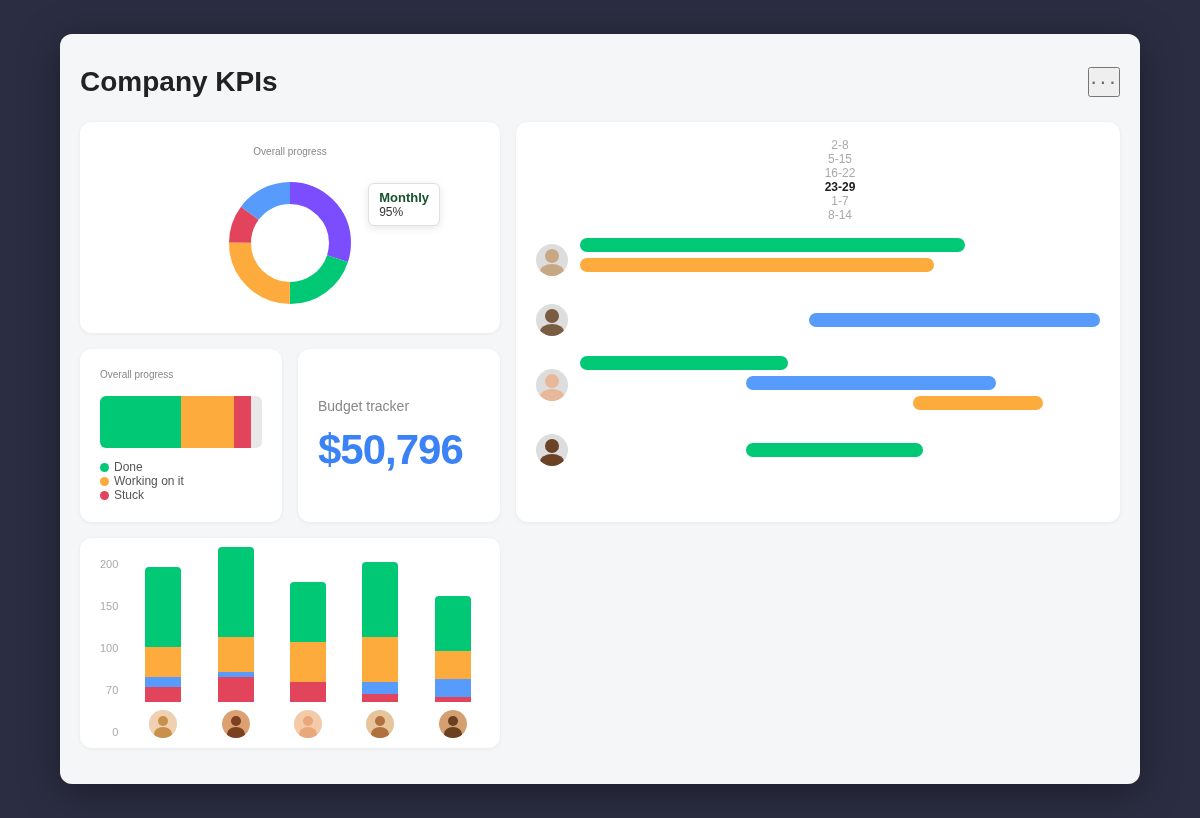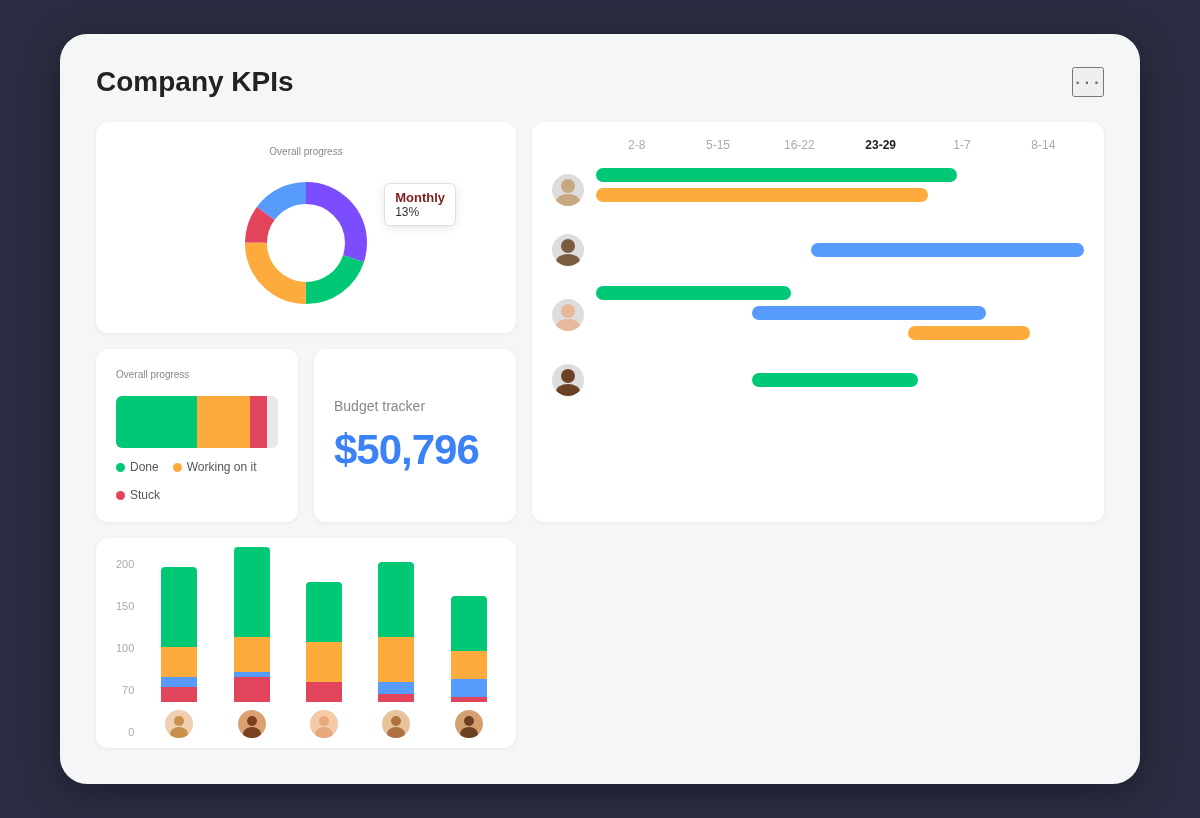--- a/index.html
+++ b/index.html
@@ -6,24 +6,24 @@
     body {
       background: #2b2d42;
       display: flex;
       align-items: center;
       justify-content: center;
       min-height: 100vh;
       font-family: -apple-system, BlinkMacSystemFont, 'Segoe UI', sans-serif;
     }
     .dashboard-frame {
       background: #f5f6f8;
-      border-radius: 27px;
+      border-radius: 12px;
       width: 1080px;
       min-height: 740px;
-      padding: 32px 36px 36px;
+      padding: 32px 20px 36px;
       position: relative;
       box-shadow: 0 8px 40px rgba(0,0,0,0.35);
     }
     .header {
       display: flex;
       justify-content: space-between;
       align-items: center;
       margin-bottom: 24px;
     }
     .header-title {
@@ -75,21 +75,21 @@
       border: 1px solid #e0e0e0;
       border-radius: 6px;
       padding: 6px 10px;
       font-size: 12px;
       box-shadow: 0 2px 8px rgba(0,0,0,0.1);
       z-index: 10;
       white-space: nowrap;
     }
     .donut-tooltip-label {
       font-weight: 700;
-      color: #7f1d1d;
+      color: #14532d;
       font-size: 13px;
     }
     .donut-tooltip-val {
       color: #333;
       font-size: 12px;
     }
     
     .bar-card {
       padding: 20px 20px 10px;
       text-align: right;
@@ -145,20 +145,21 @@
     
     .gantt-card {
       grid-row: 1 / 3;
       grid-column: 2;
       padding: 16px 20px;
     }
     .gantt-header {
       display: flex;
       margin-bottom: 12px;
       padding-left: 44px;
+      flex-direction: column;
     }
     .gantt-col-label {
       flex: 1;
       text-align: center;
       font-size: 12px;
       color: #aaa;
     }
     .gantt-col-label.active {
       font-weight: 700;
       color: #222;
@@ -206,23 +207,23 @@
       border-radius: 6px;
       overflow: hidden;
       display: flex;
       margin-top: 16px;
     }
     .progress-seg {
       height: 100%;
     }
     .legend {
       display: flex;
-      gap: 14px;
       margin-top: 12px;
       flex-wrap: wrap;
+      flex-direction: column;
     }
     .legend-item {
       display: flex;
       align-items: center;
       gap: 5px;
       font-size: 12px;
       color: #555;
     }
     .legend-dot {
       width: 9px;
@@ -274,21 +275,21 @@
 
           <circle cx="70" cy="70" r="50" fill="none" stroke="#fdab3d" stroke-width="22" stroke-dasharray="78.54 314.16" stroke-dashoffset="-157.08"></circle>
 
           <circle cx="70" cy="70" r="50" fill="none" stroke="#e2445c" stroke-width="22" stroke-dasharray="31.42 314.16" stroke-dashoffset="-235.62"></circle>
 
           <circle cx="70" cy="70" r="50" fill="none" stroke="#579bfc" stroke-width="22" stroke-dasharray="47.12 314.16" stroke-dashoffset="-267.04"></circle>
           <circle cx="70" cy="70" r="38" fill="#fff"></circle>
         </svg>
         <div class="donut-tooltip">
           <div class="donut-tooltip-label">Monthly</div>
-          <div class="donut-tooltip-val">13%</div>
+          <div class="donut-tooltip-val">95%</div>
         </div>
       </div>
     </div>
 
     <div class="card gantt-card">
       <div class="gantt-header">
         <div class="gantt-col-label">2-8</div>
         <div class="gantt-col-label">5-15</div>
         <div class="gantt-col-label">16-22</div>
         <div class="gantt-col-label active">23-29</div>

